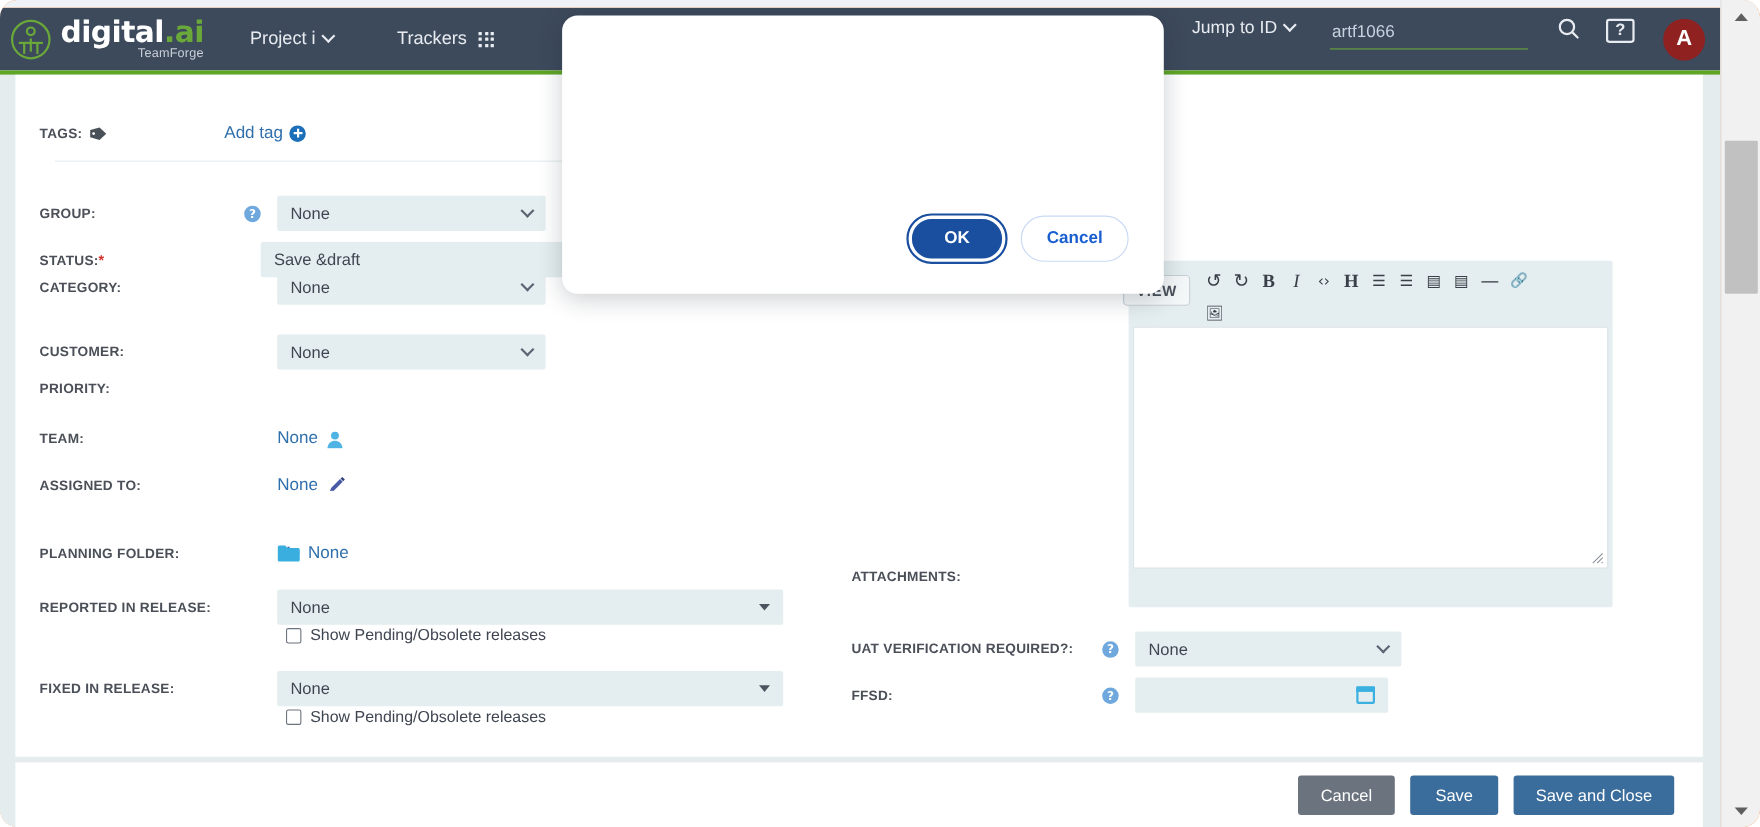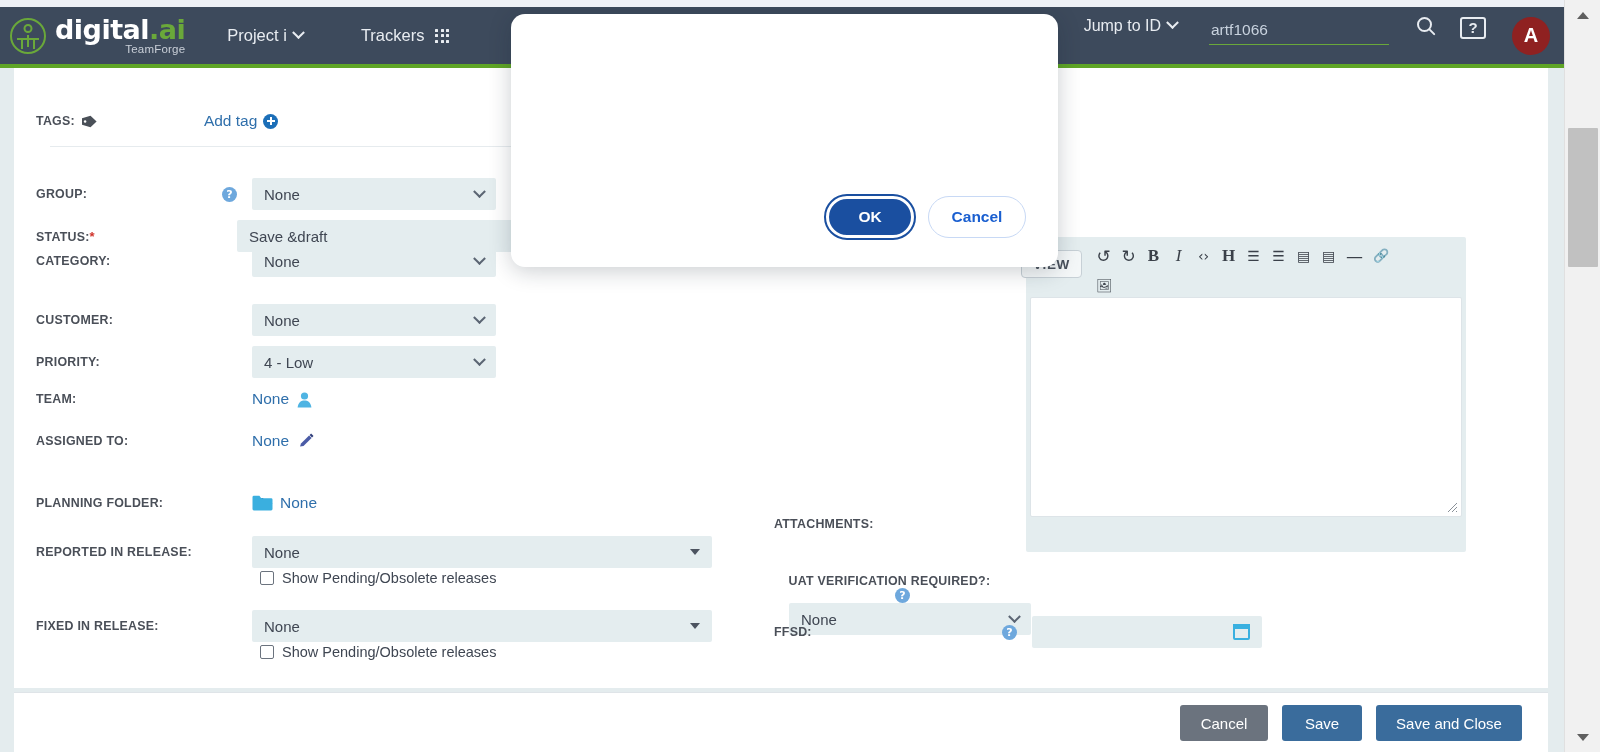--- a/index.html
+++ b/index.html
@@ -2,21 +2,21 @@
 <html><head>
 <meta charset="utf-8">
 <style>
   * { box-sizing: border-box; margin: 0; padding: 0; }
   html, body {
     width: 1600px; height: 752px;
     font-family: "Liberation Sans", sans-serif;
     background: #ffffff;
     overflow: hidden;
   }
-  #root { position: relative; width: 1600px; height: 752px; overflow: hidden; background:#f97316; }
+  #root { position: relative; width: 1600px; height: 752px; overflow: hidden; background:#f97316;border-radius:16px; }
 
   
   .browser-top-strip {
     position:absolute; left:0; top:0; width:1600px; height:7px;
     background:#eef1f6;
   }
 
   
   .viewport {
     position:absolute; left:0; top:7px; width:1564px; height:745px;
@@ -414,24 +414,20 @@
           <div class="row" style="left:0; top:236px;">
             <span class="flabel" style="width:186px;">CUSTOMER:</span>
             <div class="select-box" style="margin-left:30px; width:244px;">
               <span class="val">None</span>
               <span class="sel-chev"></span>
             </div>
           </div>
 
           <div class="row" style="left:0; top:278px;">
             <span class="flabel" style="width:186px;">PRIORITY:</span>
-            <div class="select-box" style="margin-left:30px; width:244px;">
-              <span class="val">4 - Low</span>
-              <span class="sel-chev"></span>
-            </div>
           </div>
 
           <div class="row" style="left:0; top:322px;">
             <span class="flabel" style="width:186px;">TEAM:</span>
             <span style="margin-left:30px; display:flex; align-items:center;">
               <span class="link-val">None</span>
               <span class="person-icon">
                 <svg width="17" height="17" viewBox="0 0 17 17">
                   <circle cx="8.5" cy="5" r="3.6" fill="#4fb4e3"></circle>
                   <path d="M1.6 16.5 C2.2 11.4 5.2 9.6 8.5 9.6 C11.8 9.6 14.8 11.4 15.4 16.5 Z" fill="#4fb4e3"></path>
@@ -496,21 +492,21 @@
         <div class="form-right">
 
           <div class="row" style="left:0; top:440px;">
             <span class="flabel" style="width:240px;">ATTACHMENTS:</span>
             <div class="browse-row" style="margin-left:12px;">
               <span class="drop-txt"><b>Drop</b><span> files here or</span></span>
               <span class="browse-btn">BROWSE</span>
             </div>
           </div>
 
-          <div class="row" style="left:0; top:506px;flex-direction:column;">
+          <div class="row" style="left:0; top:506px;">
             <span class="flabel" style="width:228px;">UAT VERIFICATION REQUIRED?:</span>
             <span class="help-dot">?</span>
             <div class="select-box" style="margin-left:15px; width:242px;">
               <span class="val">None</span>
               <span class="sel-chev"></span>
             </div>
           </div>
 
           <div class="row" style="left:0; top:548px;">
             <span class="flabel" style="width:228px;">FFSD:</span>

